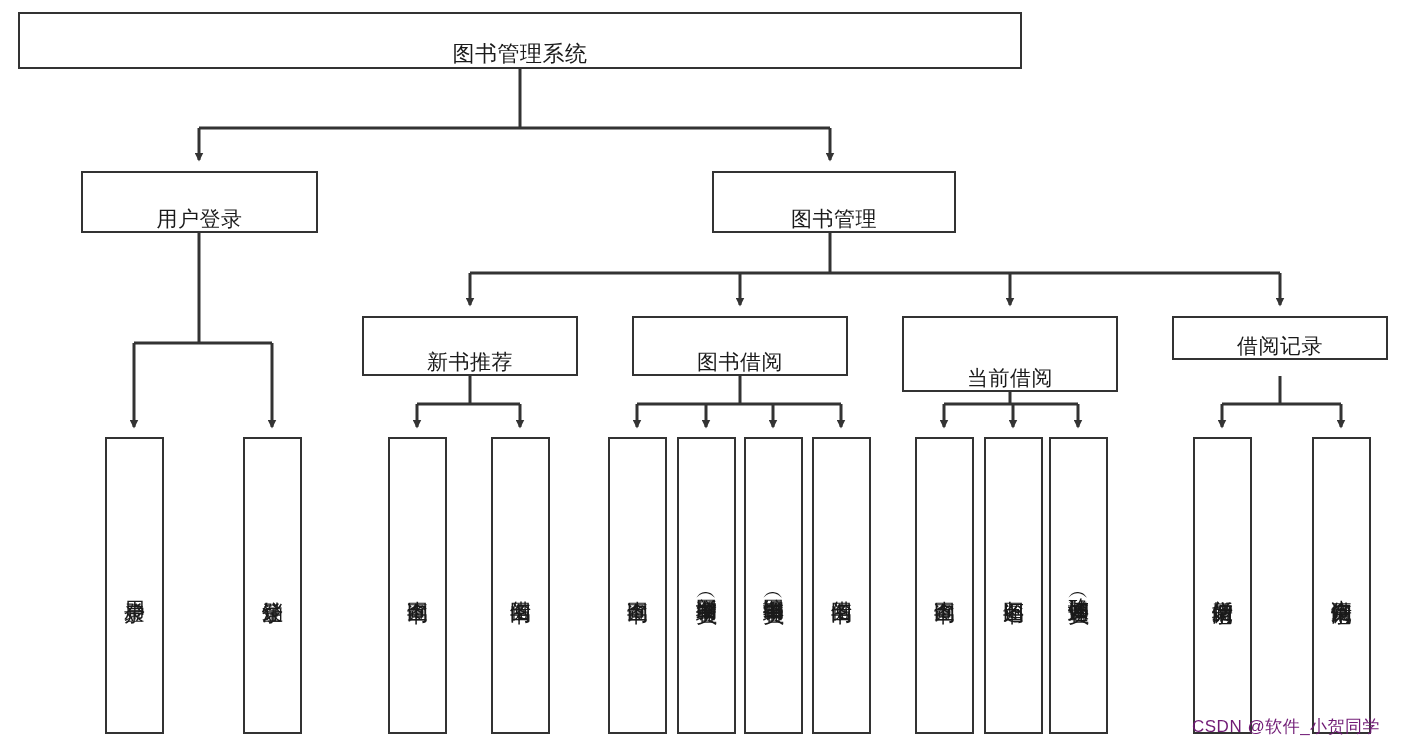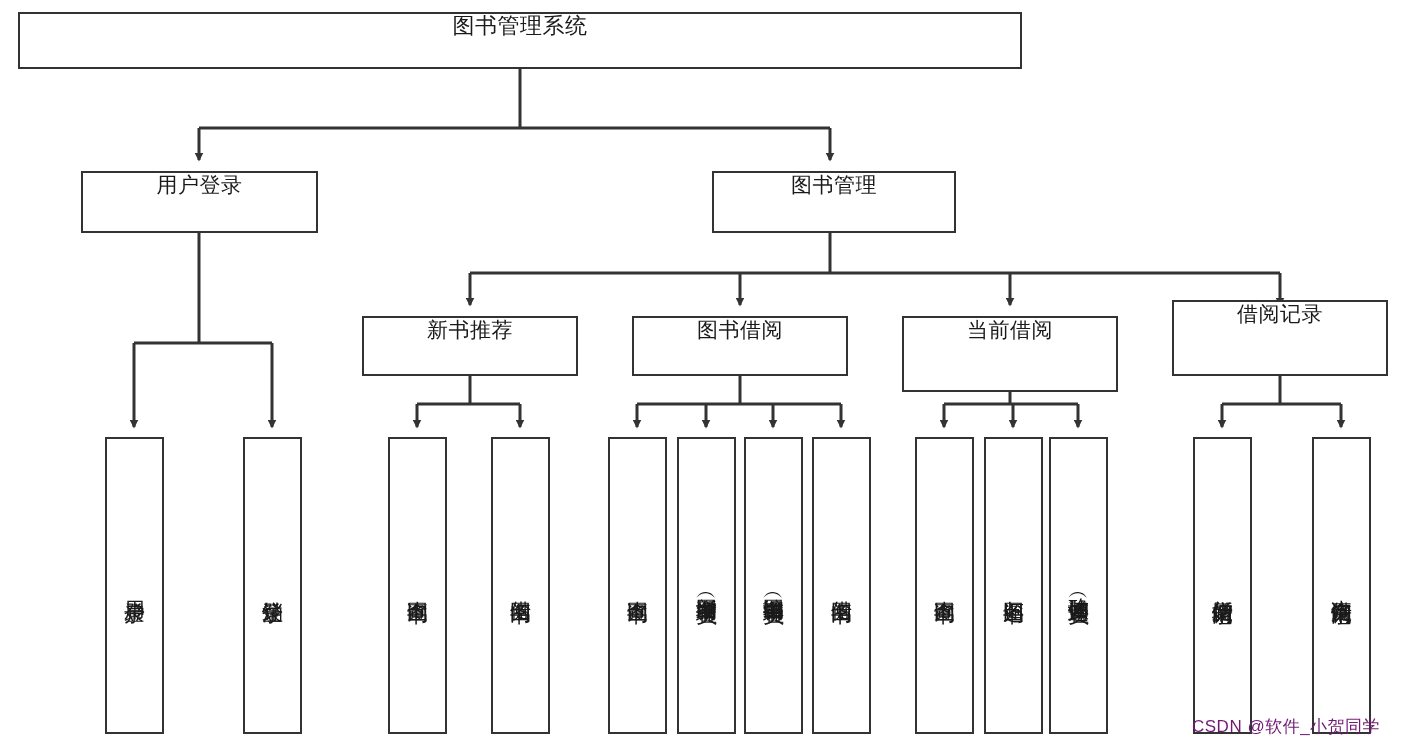--- a/index.html
+++ b/index.html
@@ -24,21 +24,21 @@
     width: 1405px;
     height: 747px;
     pointer-events: none;
   }
   .node {
     position: absolute;
     box-sizing: border-box;
     background: #ffffff;
     border: 2px solid #333333;
     display: flex;
-    align-items: flex-start;
+    align-items: flex-end;
     justify-content: center;
     color: #1a1a1a;
   }
   .node-label {
     display: block;
     text-align: center;
     line-height: 1.12;
     white-space: nowrap;
   }
   
@@ -146,21 +146,21 @@
   </div>
 
   <div class="node horiz" style="left:632px; top:316px; width:216px; height:60px;">
     <span class="node-label">图书借阅</span>
   </div>
 
   <div class="node horiz" style="left:902px; top:316px; width:216px; height:76px;">
     <span class="node-label">当前借阅</span>
   </div>
 
-  <div class="node horiz" style="left:1172px; top:300px; width:216px; height:76px;">
+  <div class="node horiz" style="left:1172px; top:316px; width:216px; height:44px;">
     <span class="node-label">借阅记录</span>
   </div>
 
   <div class="node vert" style="left:105px; top:437px; width:59px; height:297px;">
     <span class="node-label">用户登录</span>
   </div>
 
   <div class="node vert" style="left:243px; top:437px; width:59px; height:297px;">
     <span class="node-label">注销登录</span>
   </div>

